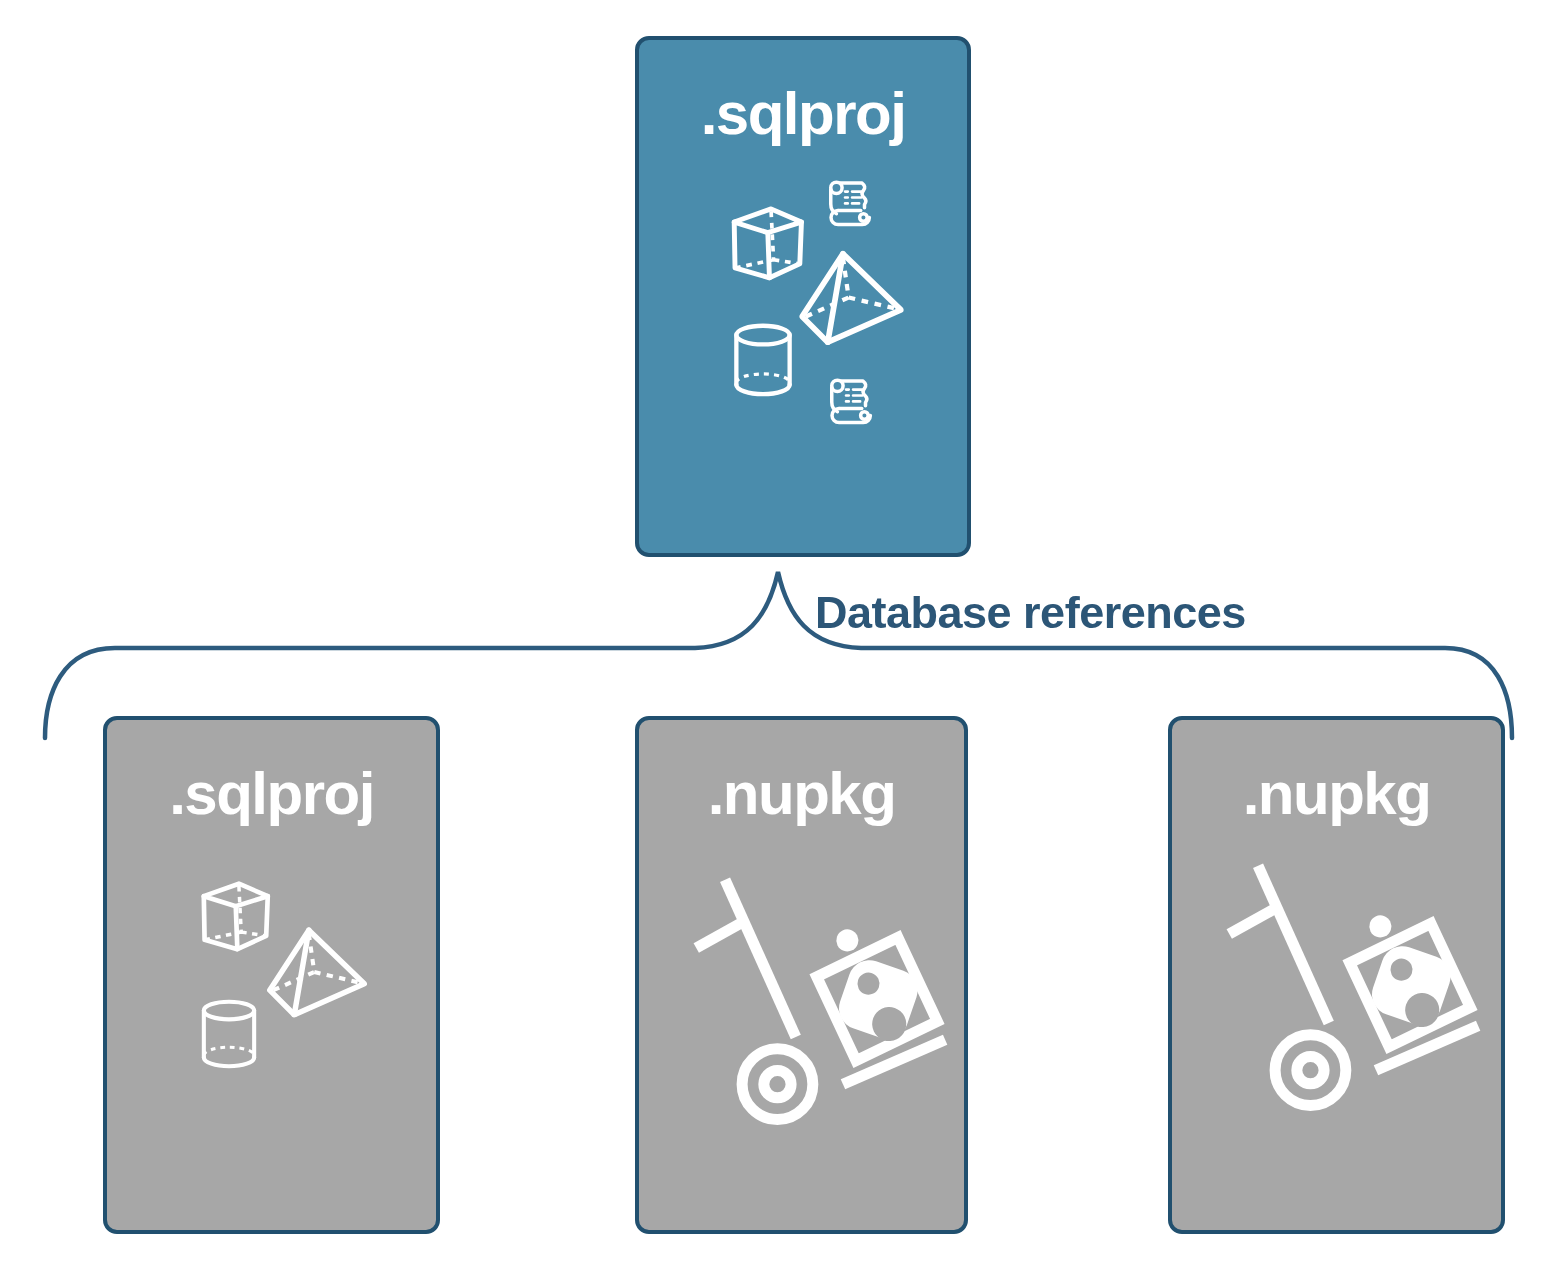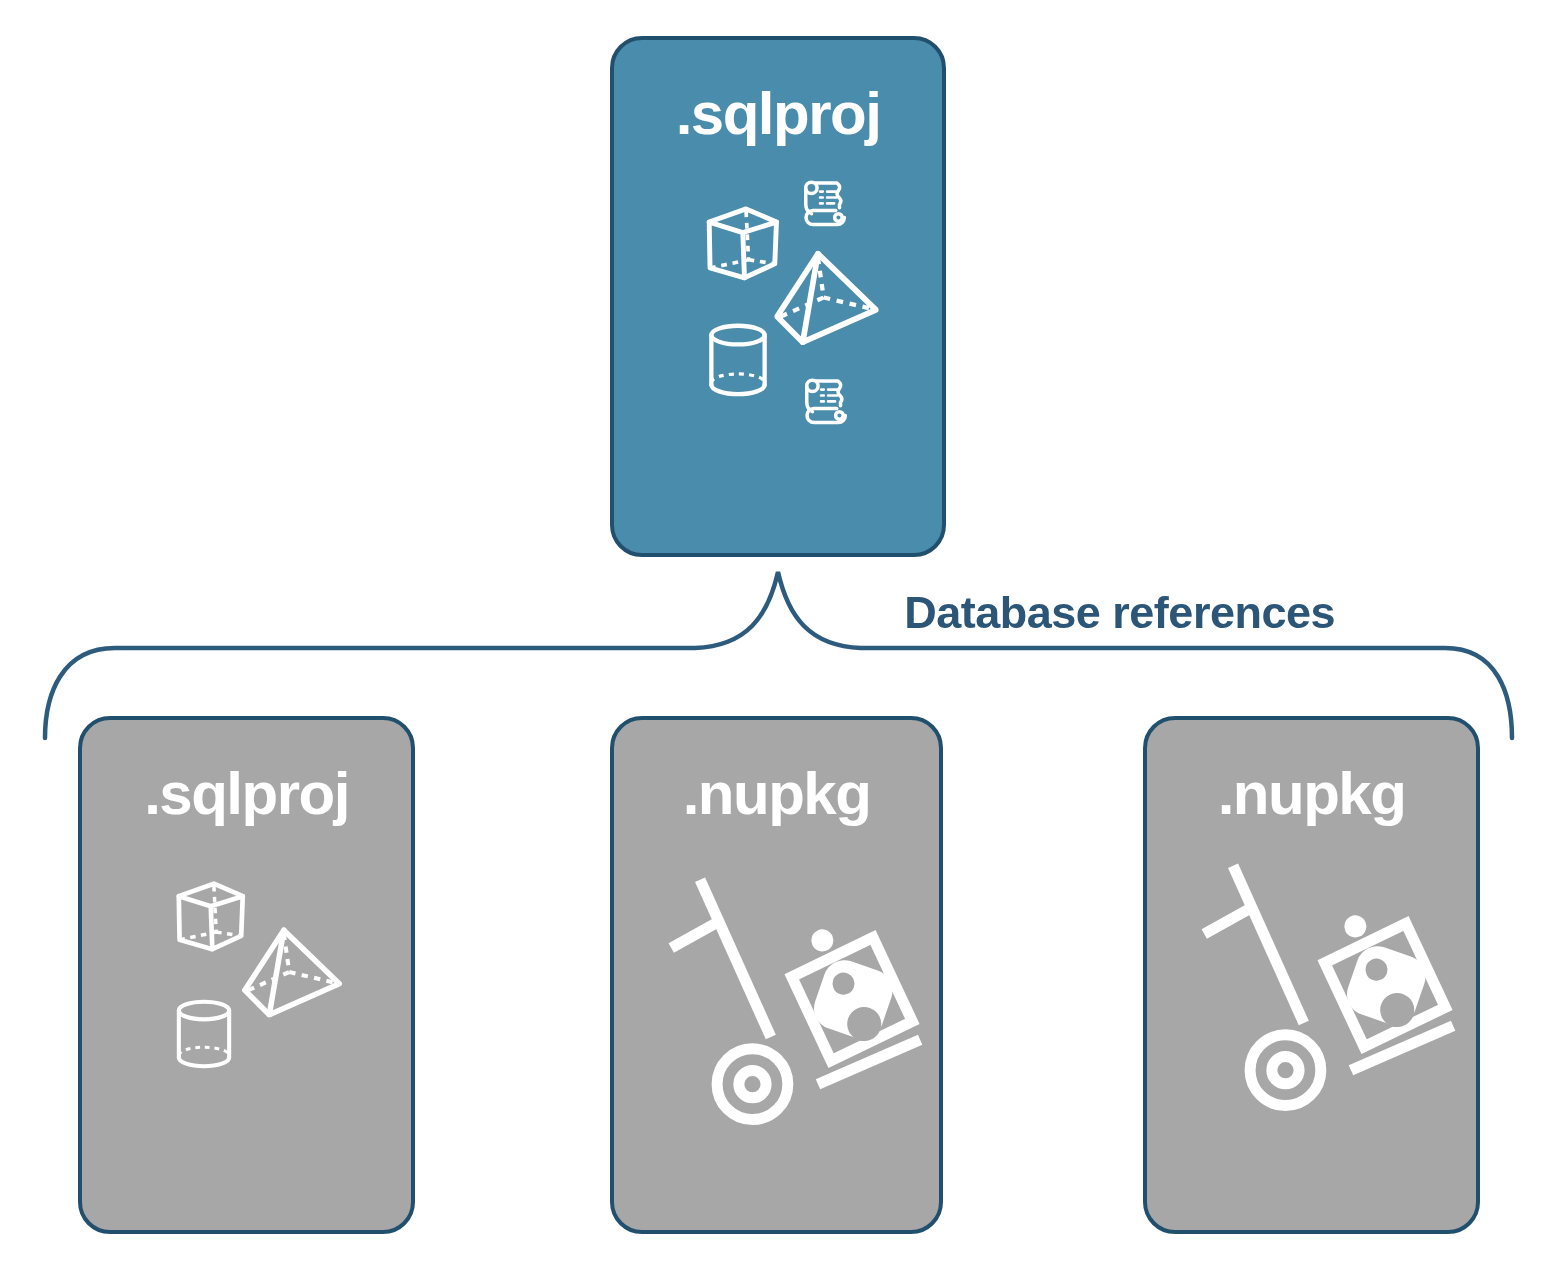--- a/index.html
+++ b/index.html
@@ -4,37 +4,38 @@
 <style>
   html,body{margin:0;padding:0;background:#fff;}
   .canvas{
     position:relative;width:1566px;height:1274px;overflow:hidden;
     background:var(--canvas_bg,#fff);
     font-family:"Liberation Sans",sans-serif;
   }
   .box{
     position:absolute;box-sizing:border-box;
     border:4px solid var(--box_border,#21506f);
-    border-radius:32px;
+    border-radius:14px;
+    margin-left:25px;
   }
   .box--root{left:610px;top:36px;width:336px;height:521px;background:var(--root_fill,#4a8cac);}
   .box--child{background:var(--child_fill,#a7a7a7);}
   .box--c0{left:78px;top:716px;width:337px;height:518px;}
   .box--c1{left:610px;top:716px;width:333px;height:518px;}
   .box--c2{left:1143px;top:716px;width:337px;height:518px;}
   .box-title{
     position:absolute;left:0;right:0;top:34px;height:80px;line-height:80px;
     text-align:center;color:var(--icon_color,#fff);
     font-size:60px;font-weight:bold;letter-spacing:-1.5px;
   }
   .icon{position:absolute;}
   .brace{position:absolute;left:35px;top:556px;width:1490px;height:190px;}
   .connector-label{
     position:absolute;left:815px;top:587px;width:520px;
-    text-align:right;font-size:45px;font-weight:bold;letter-spacing:-0.5px;
+    text-align:left;font-size:45px;font-weight:bold;letter-spacing:-0.5px;
     color:var(--label_text,#2c5677);
   }
   .defs{position:absolute;width:0;height:0;}
 </style>
 </head>
 <body>
 
 <svg class="defs" aria-hidden="true">
   <defs>
     <symbol id="i-cube" viewBox="0 0 100 100">

